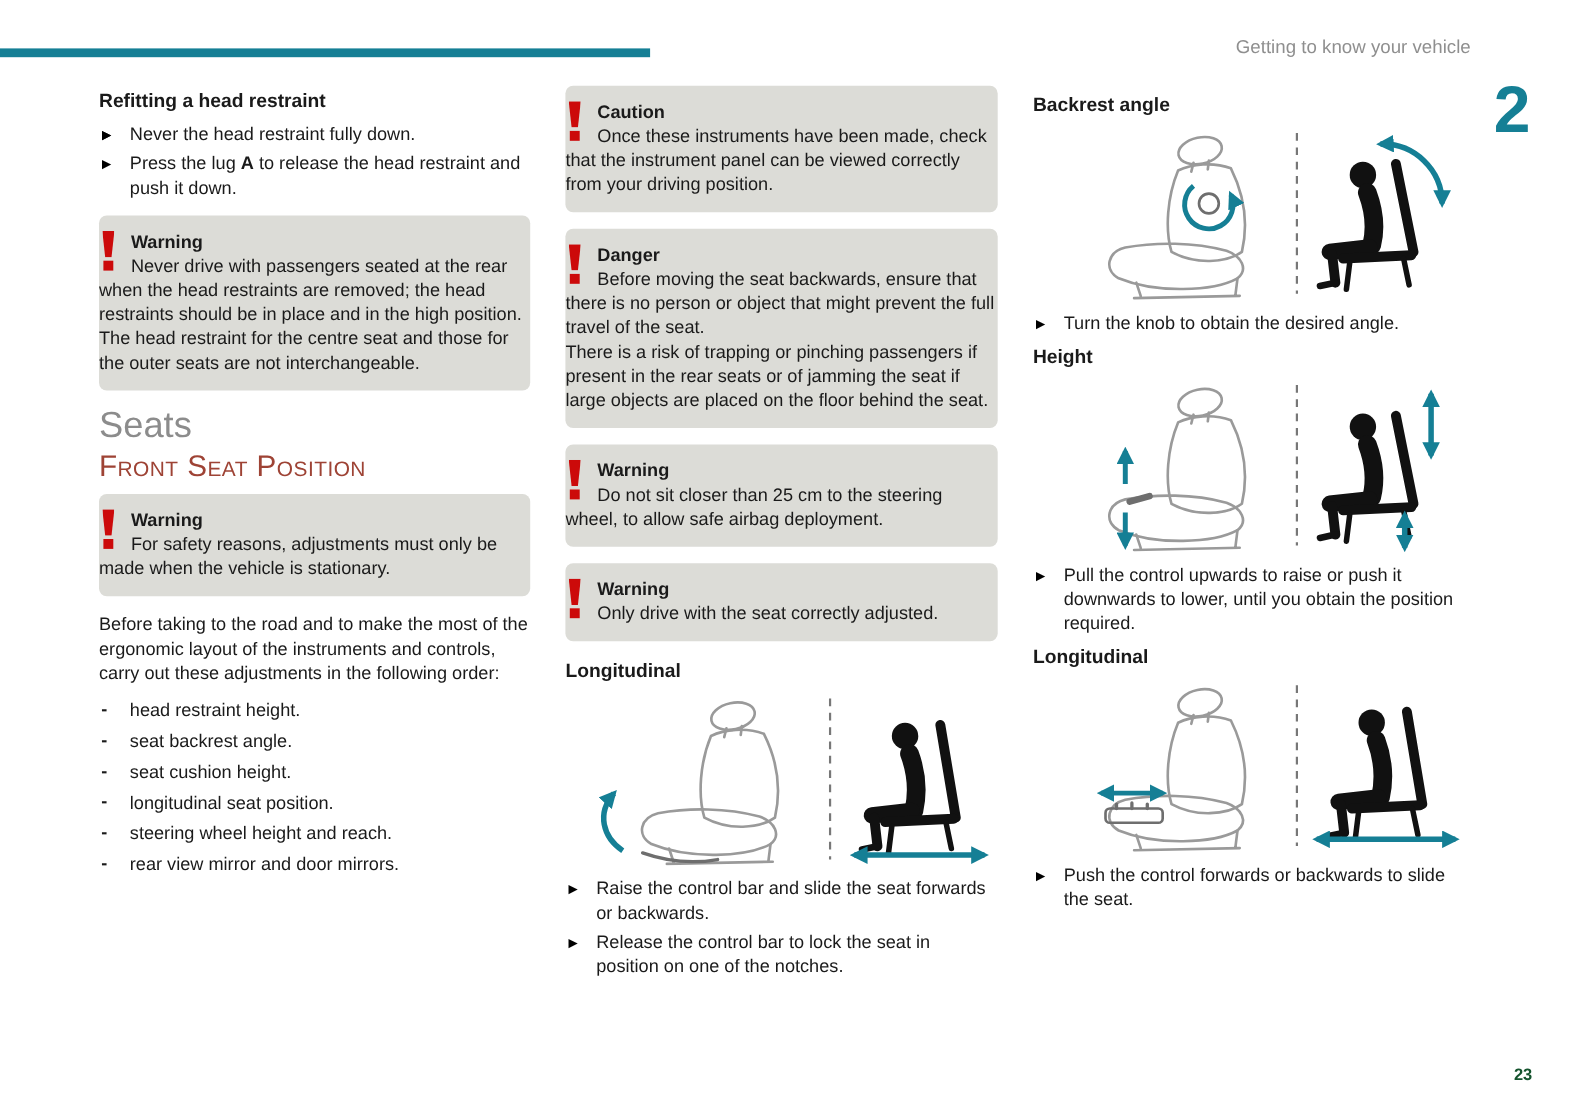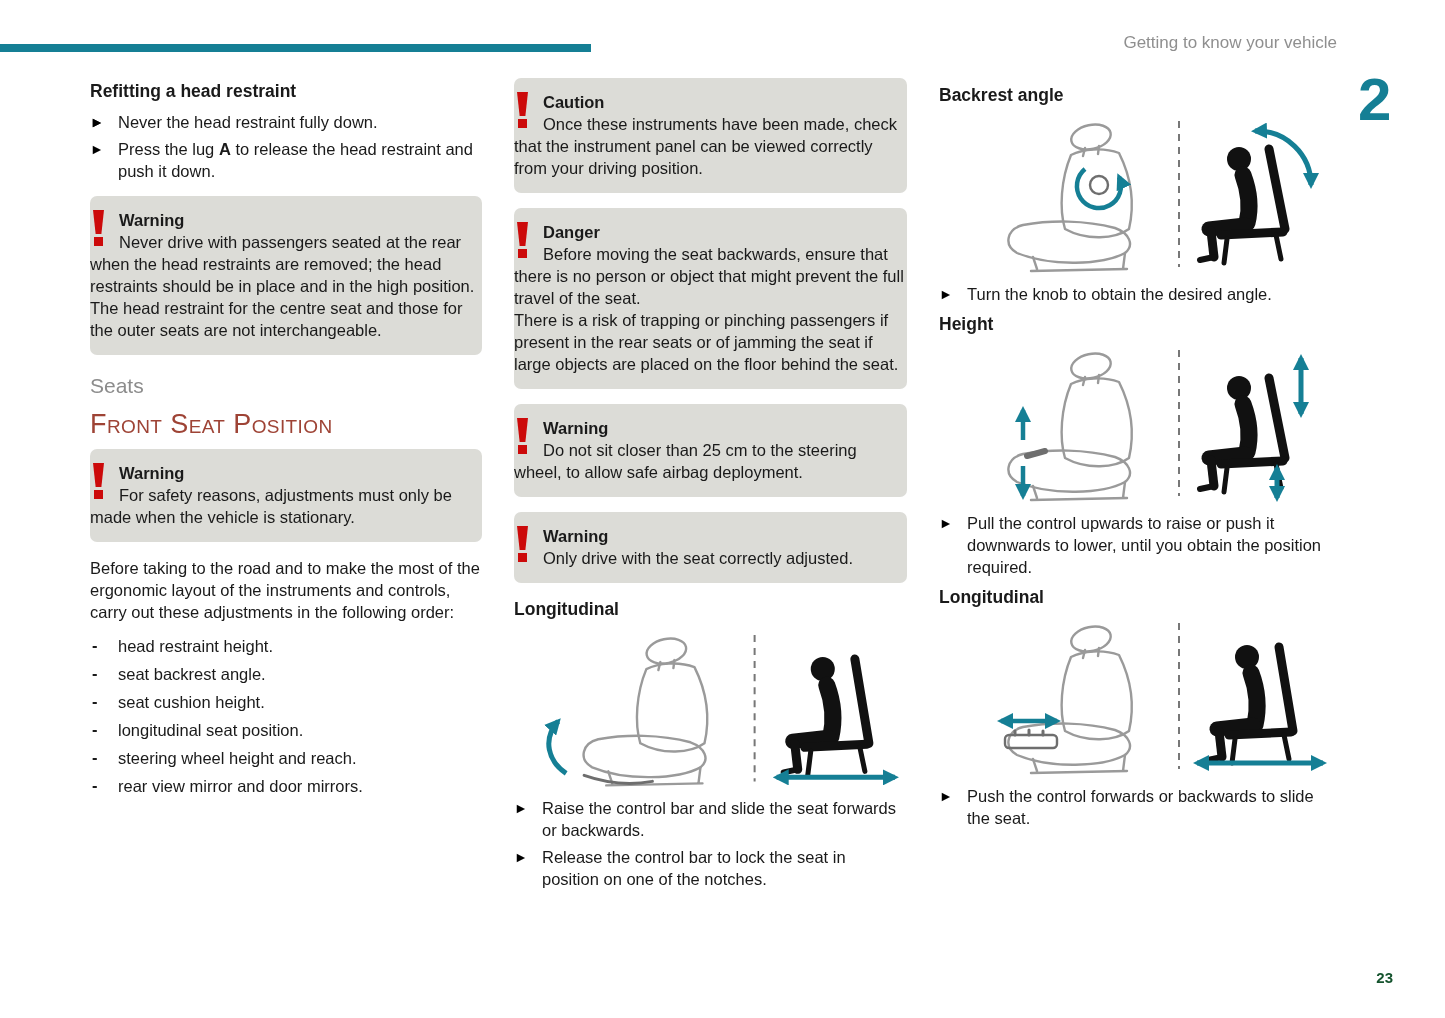--- a/index.html
+++ b/index.html
@@ -11,21 +11,21 @@
   .header-text{position:absolute;top:33px;right:108px;font-size:17px;color:#8f8f8f;}
   .chapter-num{position:absolute;top:70px;left:1358px;font-size:60px;font-weight:bold;color:#157f95;line-height:1;}
   .page-num{position:absolute;right:52px;bottom:32px;font-size:15px;font-weight:bold;color:#14532d;}
 
   .col{position:absolute;font-size:16.5px;line-height:22px;}
   .col1{left:90px;top:80px;width:392px;}
   .col2{left:514px;top:78px;width:393px;}
   .col3{left:939px;top:84px;width:392px;}
 
   .sub-title{font-weight:bold;font-size:17.5px;margin-bottom:9px;}
-  .seats-heading{font-size:21px;color:#8c8c8c;margin:20px 0 12px;}
+  .seats-heading{font-size:33px;color:#8c8c8c;margin:20px 0 12px;}
   .red-heading{font-variant:small-caps;font-weight:normal;color:#9e4335;font-size:27px;line-height:30px;letter-spacing:0.4px;margin:2px 0 10px;}
 
   .notice{background:#dcdcd7;border-radius:7px;padding:12px 0 14px;margin-bottom:15px;overflow:hidden;}
   .excl{float:left;width:17px;height:38px;margin:2px 12px 2px 0;position:relative;}
   .excl::before{content:"";position:absolute;top:0;left:3px;width:11px;height:24px;background:#cc0a0a;
     clip-path:polygon(0 0,100% 0,76% 100%,24% 100%);}
   .excl::after{content:"";position:absolute;bottom:2px;left:4px;width:9px;height:9px;background:#cc0a0a;}
   .n-title{font-weight:bold;padding-top:1px;}
   .n-body{white-space:pre-line;}
 

